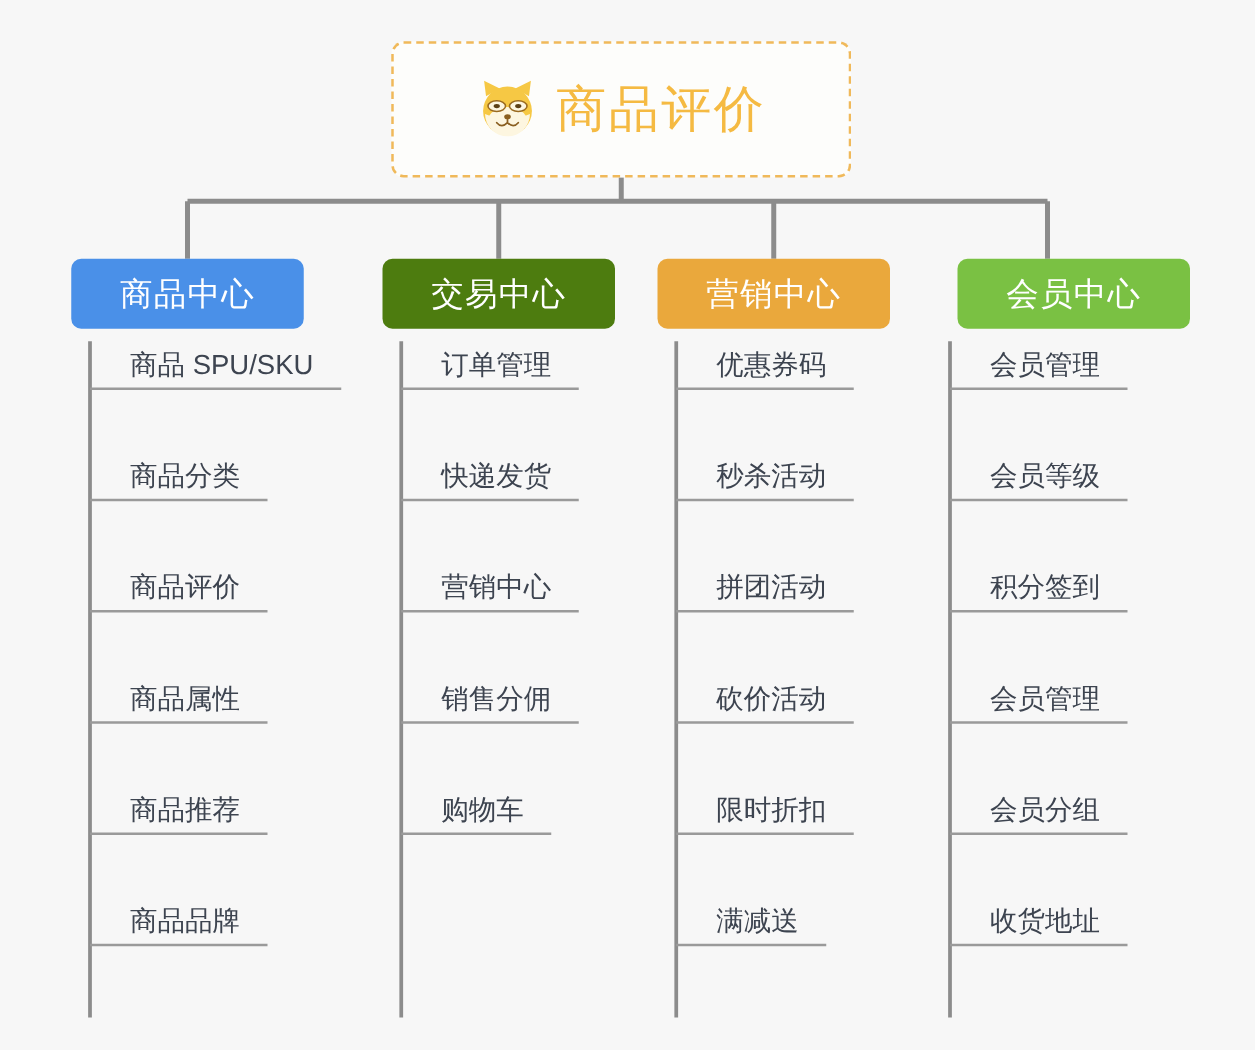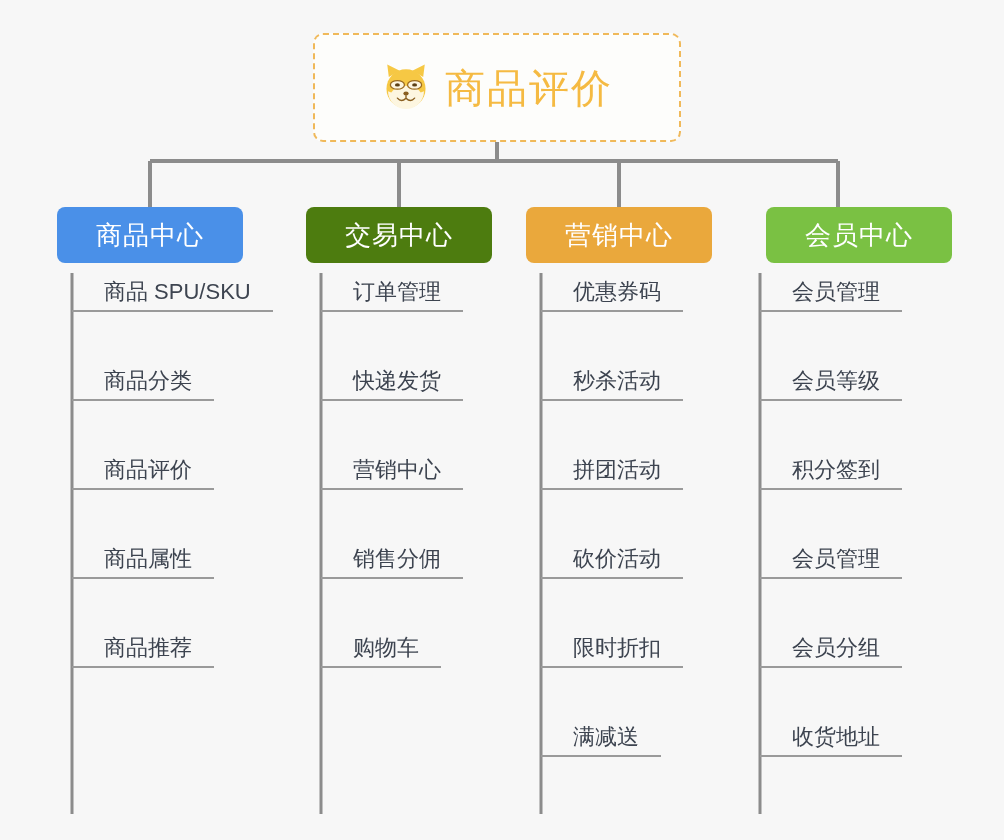--- a/index.html
+++ b/index.html
@@ -158,20 +158,23 @@
         </div>
         <div class="leaf-item">
           <span class="leaf-label">商品评价</span>
         </div>
         <div class="leaf-item">
           <span class="leaf-label">商品属性</span>
         </div>
         <div class="leaf-item">
           <span class="leaf-label">商品推荐</span>
         </div>
+        <div class="leaf-item">
+          <span class="leaf-label">商品品牌</span>
+        </div>
       </div>
       <div class="cat-box" style="left: 306px; top: 207px; width: 186px; background: #4d7c0f;">
         <span>交易中心</span>
       </div>
       <div class="leaf-col" style="left: 321px;">
         <div class="leaf-item">
           <span class="leaf-label">订单管理</span>
         </div>
         <div class="leaf-item">
           <span class="leaf-label">快递发货</span>

